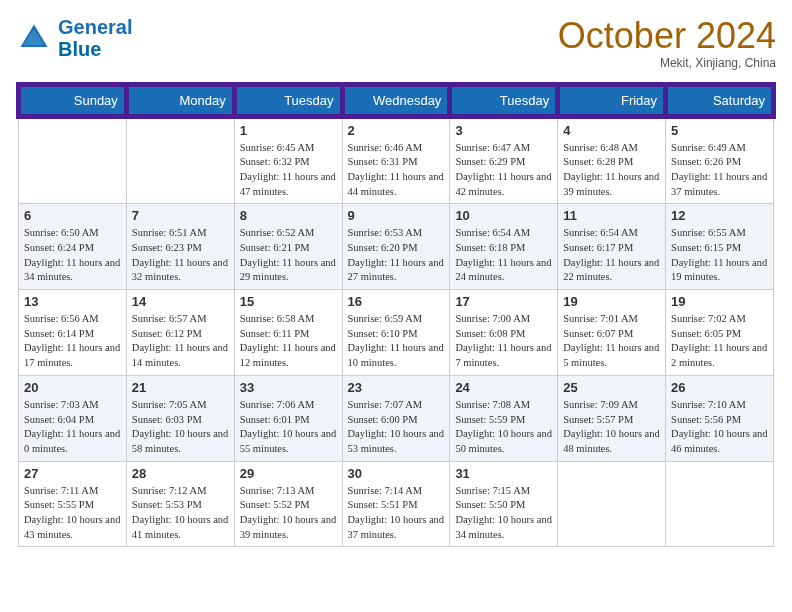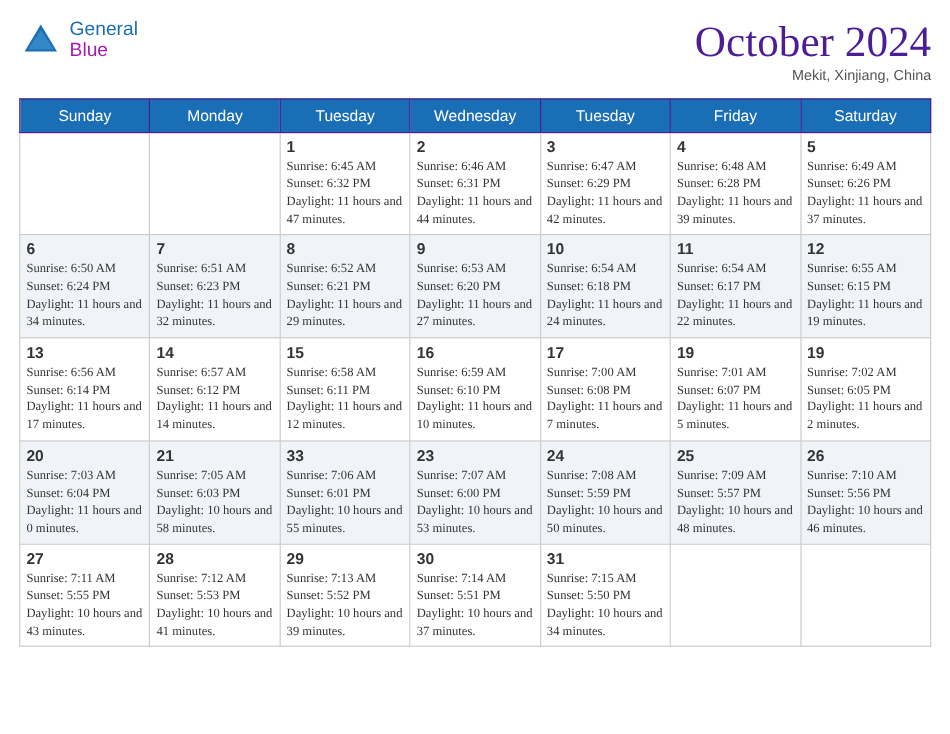--- a/index.html
+++ b/index.html
@@ -15,59 +15,58 @@
       justify-content: space-between;
       align-items: flex-start;
       margin-bottom: 12px;
     }
     .logo {
       display: flex;
       align-items: center;
       gap: 6px;
     }
     .logo-text {
-      font-size: 16px;
-      font-weight: normal;
+      font-size: 20px;
+      font-weight: bold;
       color: #333;
       line-height: 1.1;
     }
     .logo-text span {
       color: #1a6eb5;
     }
     .logo-icon {
       width: 36px;
       height: 36px;
     }
     .title-block {
       text-align: right;
     }
     .month-title {
       font-size: 36px;
       font-weight: 300;
-      color: #4c1d95;
+      color: #a16207;
       line-height: 1.1;
-      font-family: Liberation Serif, serif;
     }
     .location {
       font-size: 12px;
       color: #555;
     }
     .calendar {
       width: 100%;
       border-collapse: collapse;
       font-size: 11px;
     }
     .calendar thead th {
       background-color: #1a6eb5;
       color: white;
-      text-align: center;
+      text-align: right;
       padding: 6px 6px;
       font-size: 13px;
       font-weight: normal;
-      border: 1px solid #4c1d95;
+      border: 5px solid #4c1d95;
     }
     .calendar tbody td {
       border: 1px solid #ccc;
       vertical-align: top;
       padding: 4px 5px;
       height: 80px;
       width: calc(100% / 7);
     }
     .day-number {
       font-size: 13px;
@@ -96,21 +95,21 @@
 <body>
 
 <div class="header">
   <div class="logo">
     <svg class="logo-icon" viewBox="0 0 40 40">
       <polygon points="20,5 35,30 5,30" fill="#1a6eb5"></polygon>
       <polygon points="20,10 32,28 8,28" fill="#4a9fd4" opacity="0.5"></polygon>
     </svg>
     <div class="logo-text">
       <div><span>General</span></div>
-      <div><span style="color:#a21caf">Blue</span></div>
+      <div><span style="color:#0369a1">Blue</span></div>
     </div>
   </div>
   <div class="title-block">
     <div class="month-title">October 2024</div>
     <div class="location">Mekit, Xinjiang, China</div>
   </div>
 </div>
 
 <table class="calendar">
   <thead>

